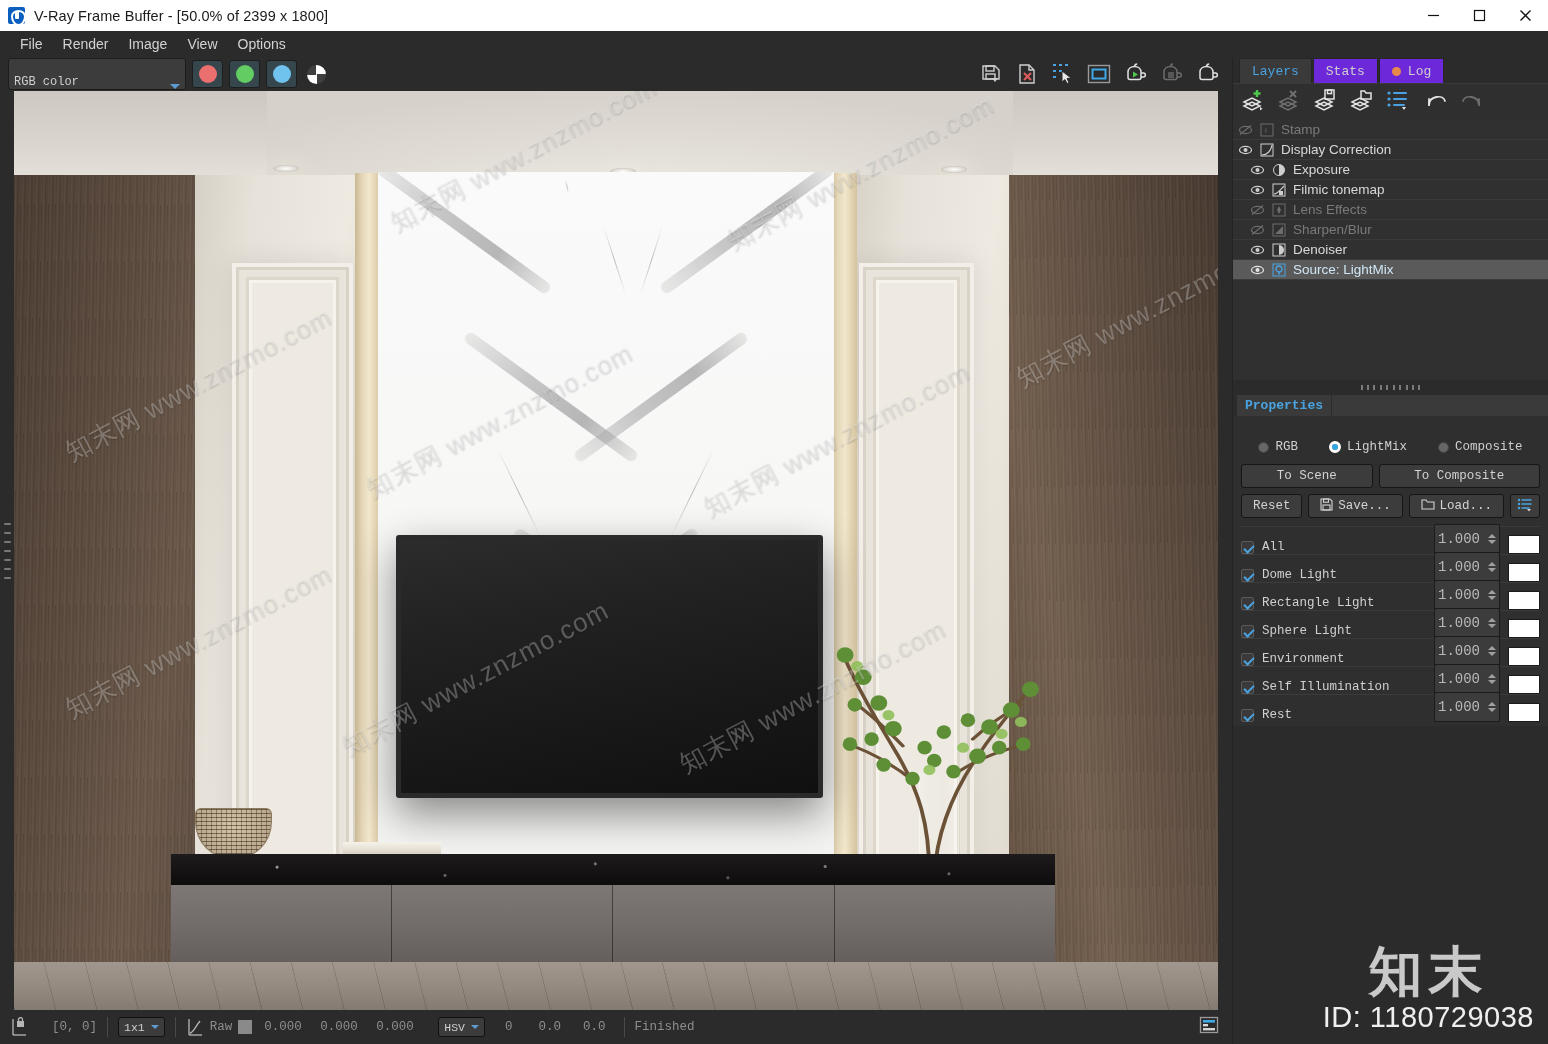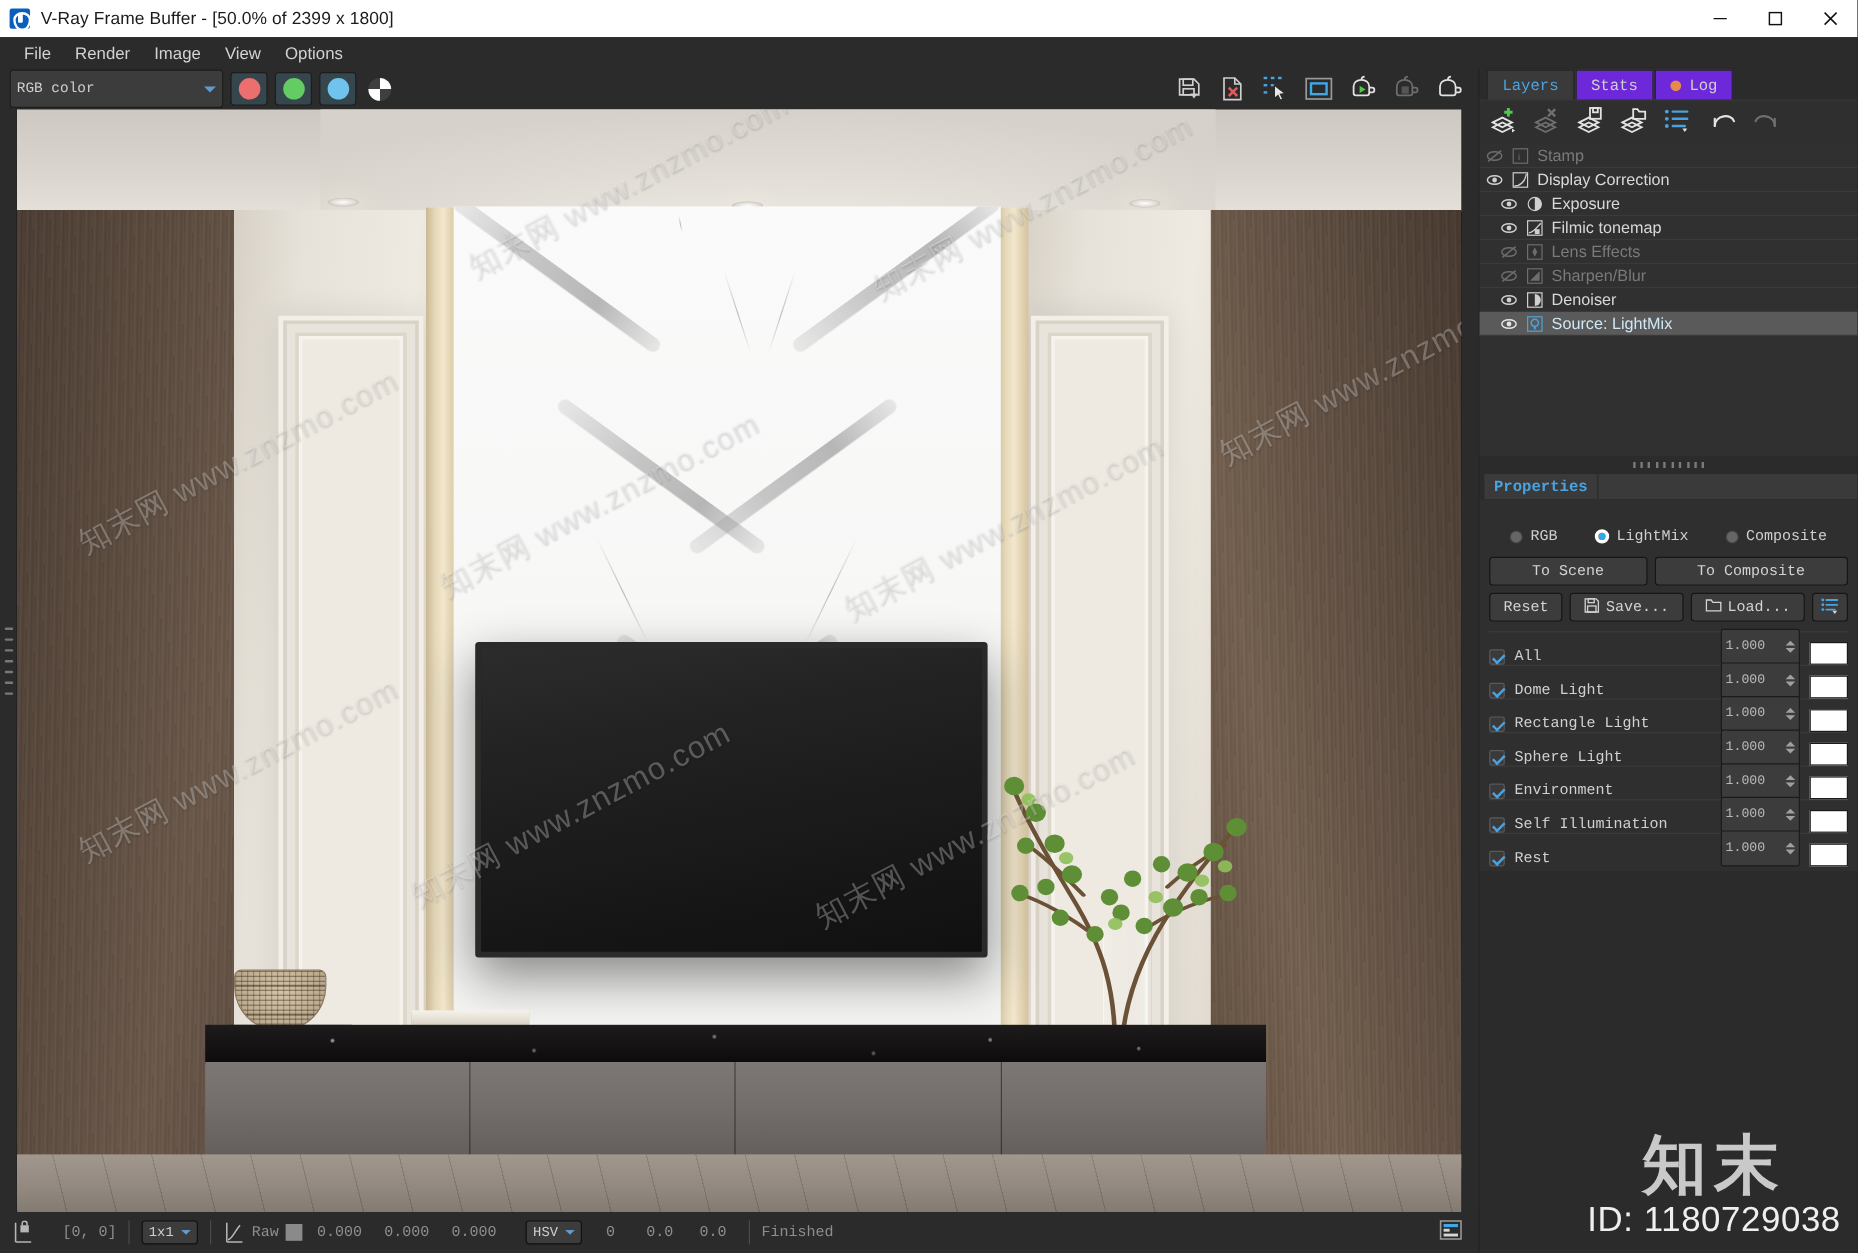--- a/index.html
+++ b/index.html
@@ -63,21 +63,21 @@
 
   
   .left { width: 1232px; display: flex; flex-direction: column; background:#2b2b2b; }
 
   .vtoolbar {
     height: 34px; background: #2b2b2b; display: flex; align-items: center;
     padding: 0 8px; flex: 0 0 34px; gap: 0px;
   }
   .combo {
     width: 178px; height: 32px; background:#3c3c3c; border:1px solid #1d1d1d; border-radius:3px;
-    display:flex; align-items:center; padding:0 5px; color:#cfcfcf;
+    display:flex; align-items:flex-end; padding:0 5px; color:#cfcfcf;
     font-family:"Liberation Mono", monospace; font-size:12px;
   }
   .combo .cap { flex:1 1 auto; }
   .combo .arr { width:0;height:0;border-left:5px solid transparent;border-right:5px solid transparent;border-top:5px solid #5f9bd0; }
   .chbtn {
     width: 31px; height: 28px; margin-left: 6px; background: #36464d; border:1px solid #1d1d1d; border-radius:3px;
     display:flex; align-items:center; justify-content:center;
   }
   .dot { width:18px; height:18px; border-radius:50%; }
   .halfdot {
@@ -316,21 +316,21 @@
     width:13px;height:13px; background:#3a3a3a; border:1px solid #5a5a5a; border-radius:2px;
     position:relative; flex:0 0 13px;
   }
   .cb::after{
     content:""; position:absolute; left:2px; top:3px; width:8px;height:4px;
     border-left:2px solid #4aa3e0; border-bottom:2px solid #4aa3e0; transform: rotate(-45deg);
   }
   .mixname{ flex:1 1 auto; }
   .spin {
     width:66px; height:19px; background:#3c3c3c; border:1px solid #1b1b1b; border-radius:2px;
-    display:flex; align-items:center; padding:14px 3px; color:#b9b9b9; font-size:11px;
+    display:flex; align-items:center; padding:14px 3px; color:#b9b9b9; font-size:14px;
     font-family:"Liberation Mono", monospace;
   }
   .spin .v{flex:1 1 auto;}
   .spin .ar{ display:flex; flex-direction:column; gap:2px; }
   .spin .ar i{ width:0;height:0;border-left:4px solid transparent;border-right:4px solid transparent; }
   .spin .ar i.u{ border-bottom:4px solid #a0a0a0; }
   .spin .ar i.d{ border-top:4px solid #a0a0a0; }
   .colorbox{ width:32px;height:19px;background:#fff;border:1px solid #1b1b1b; flex:0 0 32px; }
 
   .wm-right {

